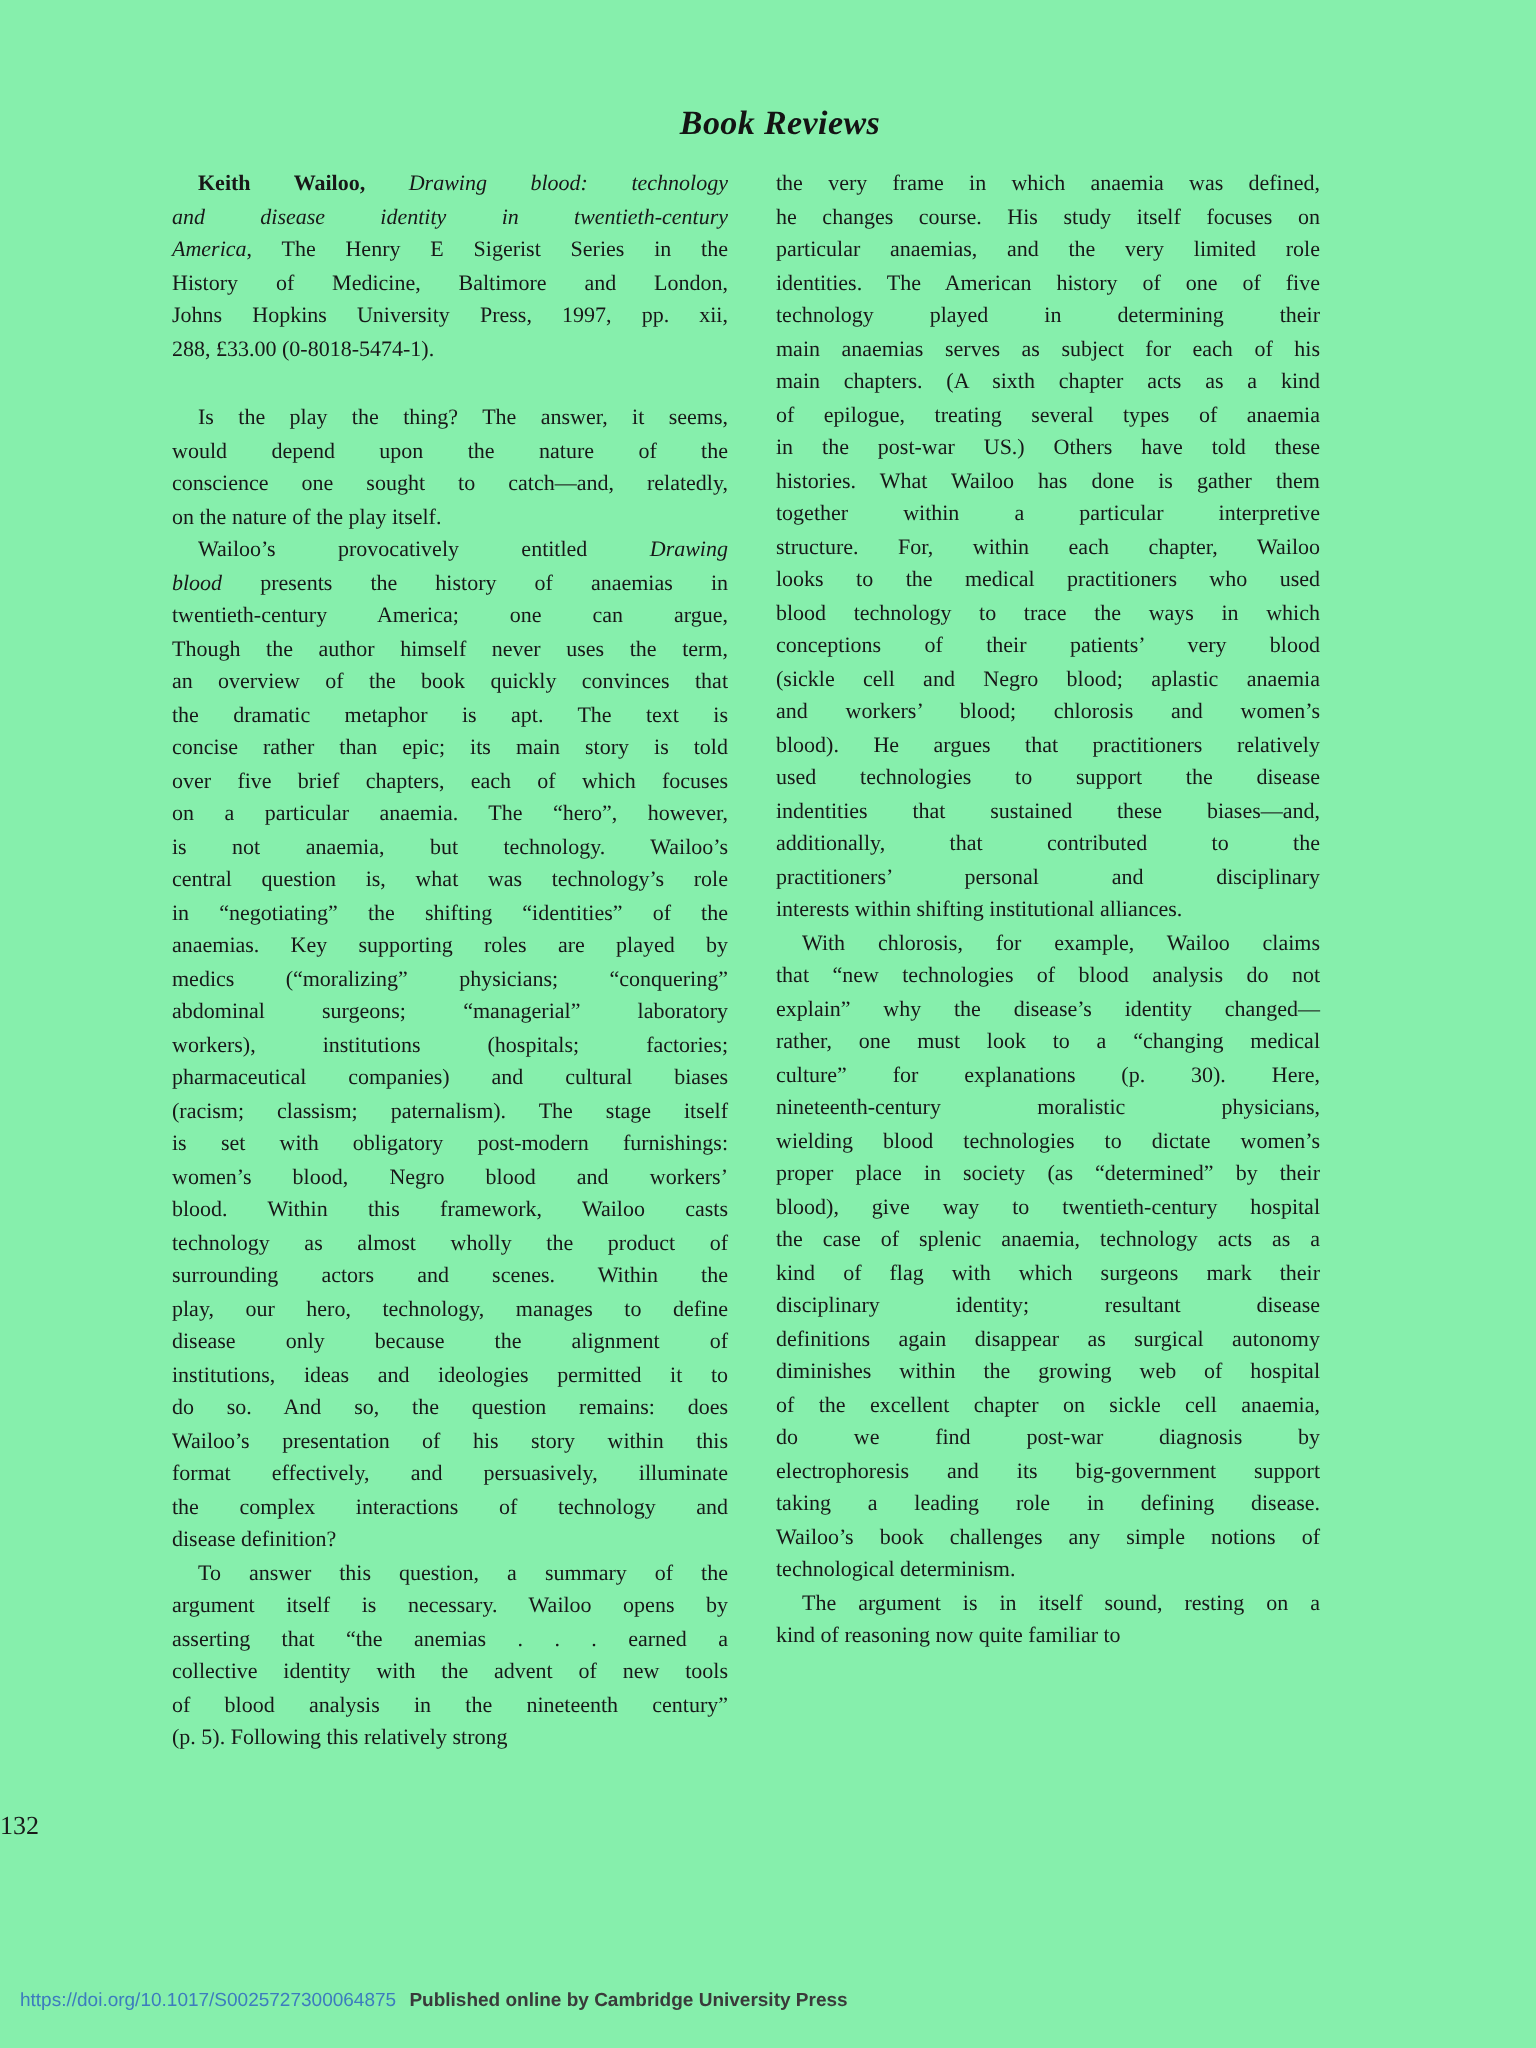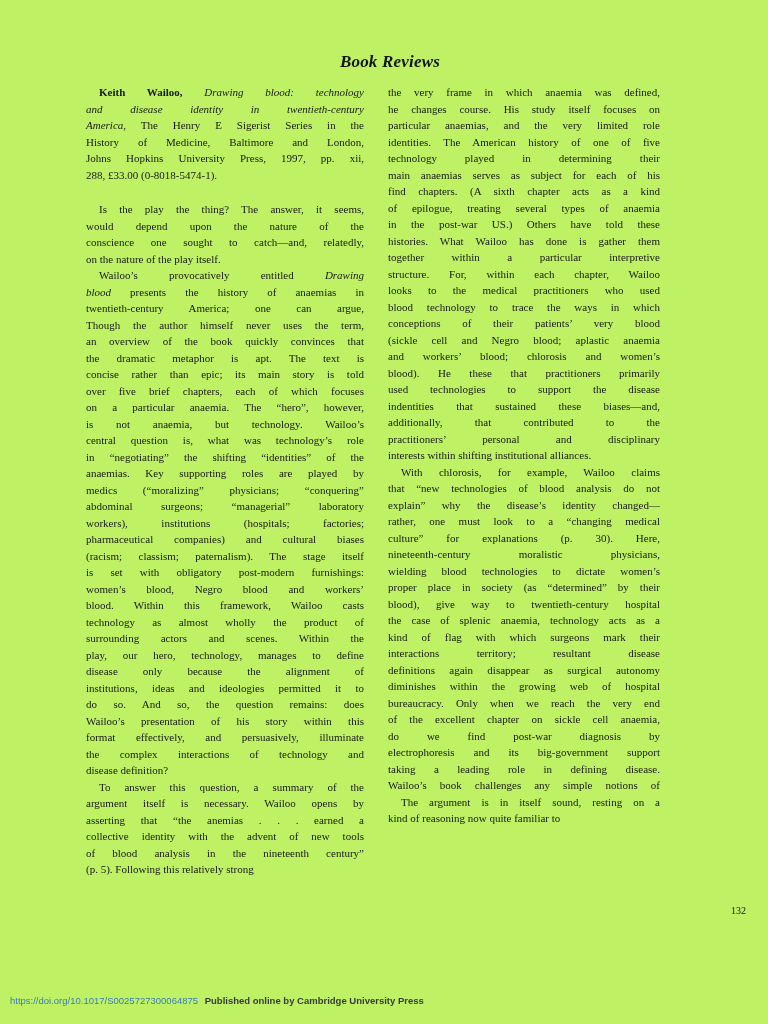--- a/index.html
+++ b/index.html
@@ -1,20 +1,20 @@
 <!DOCTYPE html>
 <html><head>
 <meta charset="utf-8">
 <style>
   html, body { margin: 0; padding: 0; background: #ffffff; }
   .page {
     position: relative;
     width: 768px;
     height: 1024px;
-    background: #bef264;
+    background: #86efac;
     font-family: "Liberation Serif", serif;
     color: #181818;
     overflow: hidden;
   }
   .running-head {
     position: absolute;
     top: 52px;
     left: 0;
     width: 780px;
     text-align: center;
@@ -40,22 +40,22 @@
     text-align: justify;
     text-align-last: justify;
   }
   .line.para-end { text-align-last: left; }
   .line.indent { text-indent: 13px; }
   .page-number {
     position: absolute;
     top: 905px;
     left: 0;
     width: 746px;
-    text-align: right;
-    font-size: 10px;
+    text-align: left;
+    font-size: 13px;
     color: #1a1a1a;
   }
   .footer {
     position: absolute;
     top: 995px;
     left: 10px;
     font-family: "Liberation Sans", sans-serif;
     font-size: 9.5px;
     white-space: nowrap;
   }
@@ -137,59 +137,59 @@
     </div>
 
   <div class="col col-right">
       <div class="para">
         <div class="line">the very frame in which anaemia was defined,</div>
         <div class="line">he changes course. His study itself focuses on</div>
         <div class="line">particular anaemias, and the very limited role</div>
         <div class="line">identities. The American history of one of five</div>
         <div class="line">technology played in determining their</div>
         <div class="line">main anaemias serves as subject for each of his</div>
-        <div class="line">find chapters. (A sixth chapter acts as a kind</div>
+        <div class="line">main chapters. (A sixth chapter acts as a kind</div>
         <div class="line">of epilogue, treating several types of anaemia</div>
         <div class="line">in the post-war US.) Others have told these</div>
         <div class="line">histories. What Wailoo has done is gather them</div>
         <div class="line">together within a particular interpretive</div>
         <div class="line">structure. For, within each chapter, Wailoo</div>
         <div class="line">looks to the medical practitioners who used</div>
         <div class="line">blood technology to trace the ways in which</div>
         <div class="line">conceptions of their patients’ very blood</div>
         <div class="line">(sickle cell and Negro blood; aplastic anaemia</div>
         <div class="line">and workers’ blood; chlorosis and women’s</div>
-        <div class="line">blood). He these that practitioners primarily</div>
+        <div class="line">blood). He argues that practitioners relatively</div>
         <div class="line">used technologies to support the disease</div>
         <div class="line">indentities that sustained these biases—and,</div>
         <div class="line">additionally, that contributed to the</div>
         <div class="line">practitioners’ personal and disciplinary</div>
         <div class="line para-end">interests within shifting institutional alliances.</div>
       </div>
       <div class="para">
         <div class="line indent">With chlorosis, for example, Wailoo claims</div>
         <div class="line">that “new technologies of blood analysis do not</div>
         <div class="line">explain” why the disease’s identity changed—</div>
         <div class="line">rather, one must look to a “changing medical</div>
         <div class="line">culture” for explanations (p. 30). Here,</div>
         <div class="line">nineteenth-century moralistic physicians,</div>
         <div class="line">wielding blood technologies to dictate women’s</div>
         <div class="line">proper place in society (as “determined” by their</div>
         <div class="line">blood), give way to twentieth-century hospital</div>
         <div class="line">the case of splenic anaemia, technology acts as a</div>
         <div class="line">kind of flag with which surgeons mark their</div>
-        <div class="line">interactions territory; resultant disease</div>
+        <div class="line">disciplinary identity; resultant disease</div>
         <div class="line">definitions again disappear as surgical autonomy</div>
         <div class="line">diminishes within the growing web of hospital</div>
-        <div class="line">bureaucracy. Only when we reach the very end</div>
         <div class="line">of the excellent chapter on sickle cell anaemia,</div>
         <div class="line">do we find post-war diagnosis by</div>
         <div class="line">electrophoresis and its big-government support</div>
         <div class="line">taking a leading role in defining disease.</div>
         <div class="line">Wailoo’s book challenges any simple notions of</div>
+        <div class="line para-end">technological determinism.</div>
       </div>
       <div class="para">
         <div class="line indent">The argument is in itself sound, resting on a</div>
         <div class="line para-end">kind of reasoning now quite familiar to</div>
       </div>
     </div>
 
   <div class="page-number">132</div>
 
   <div class="footer">

